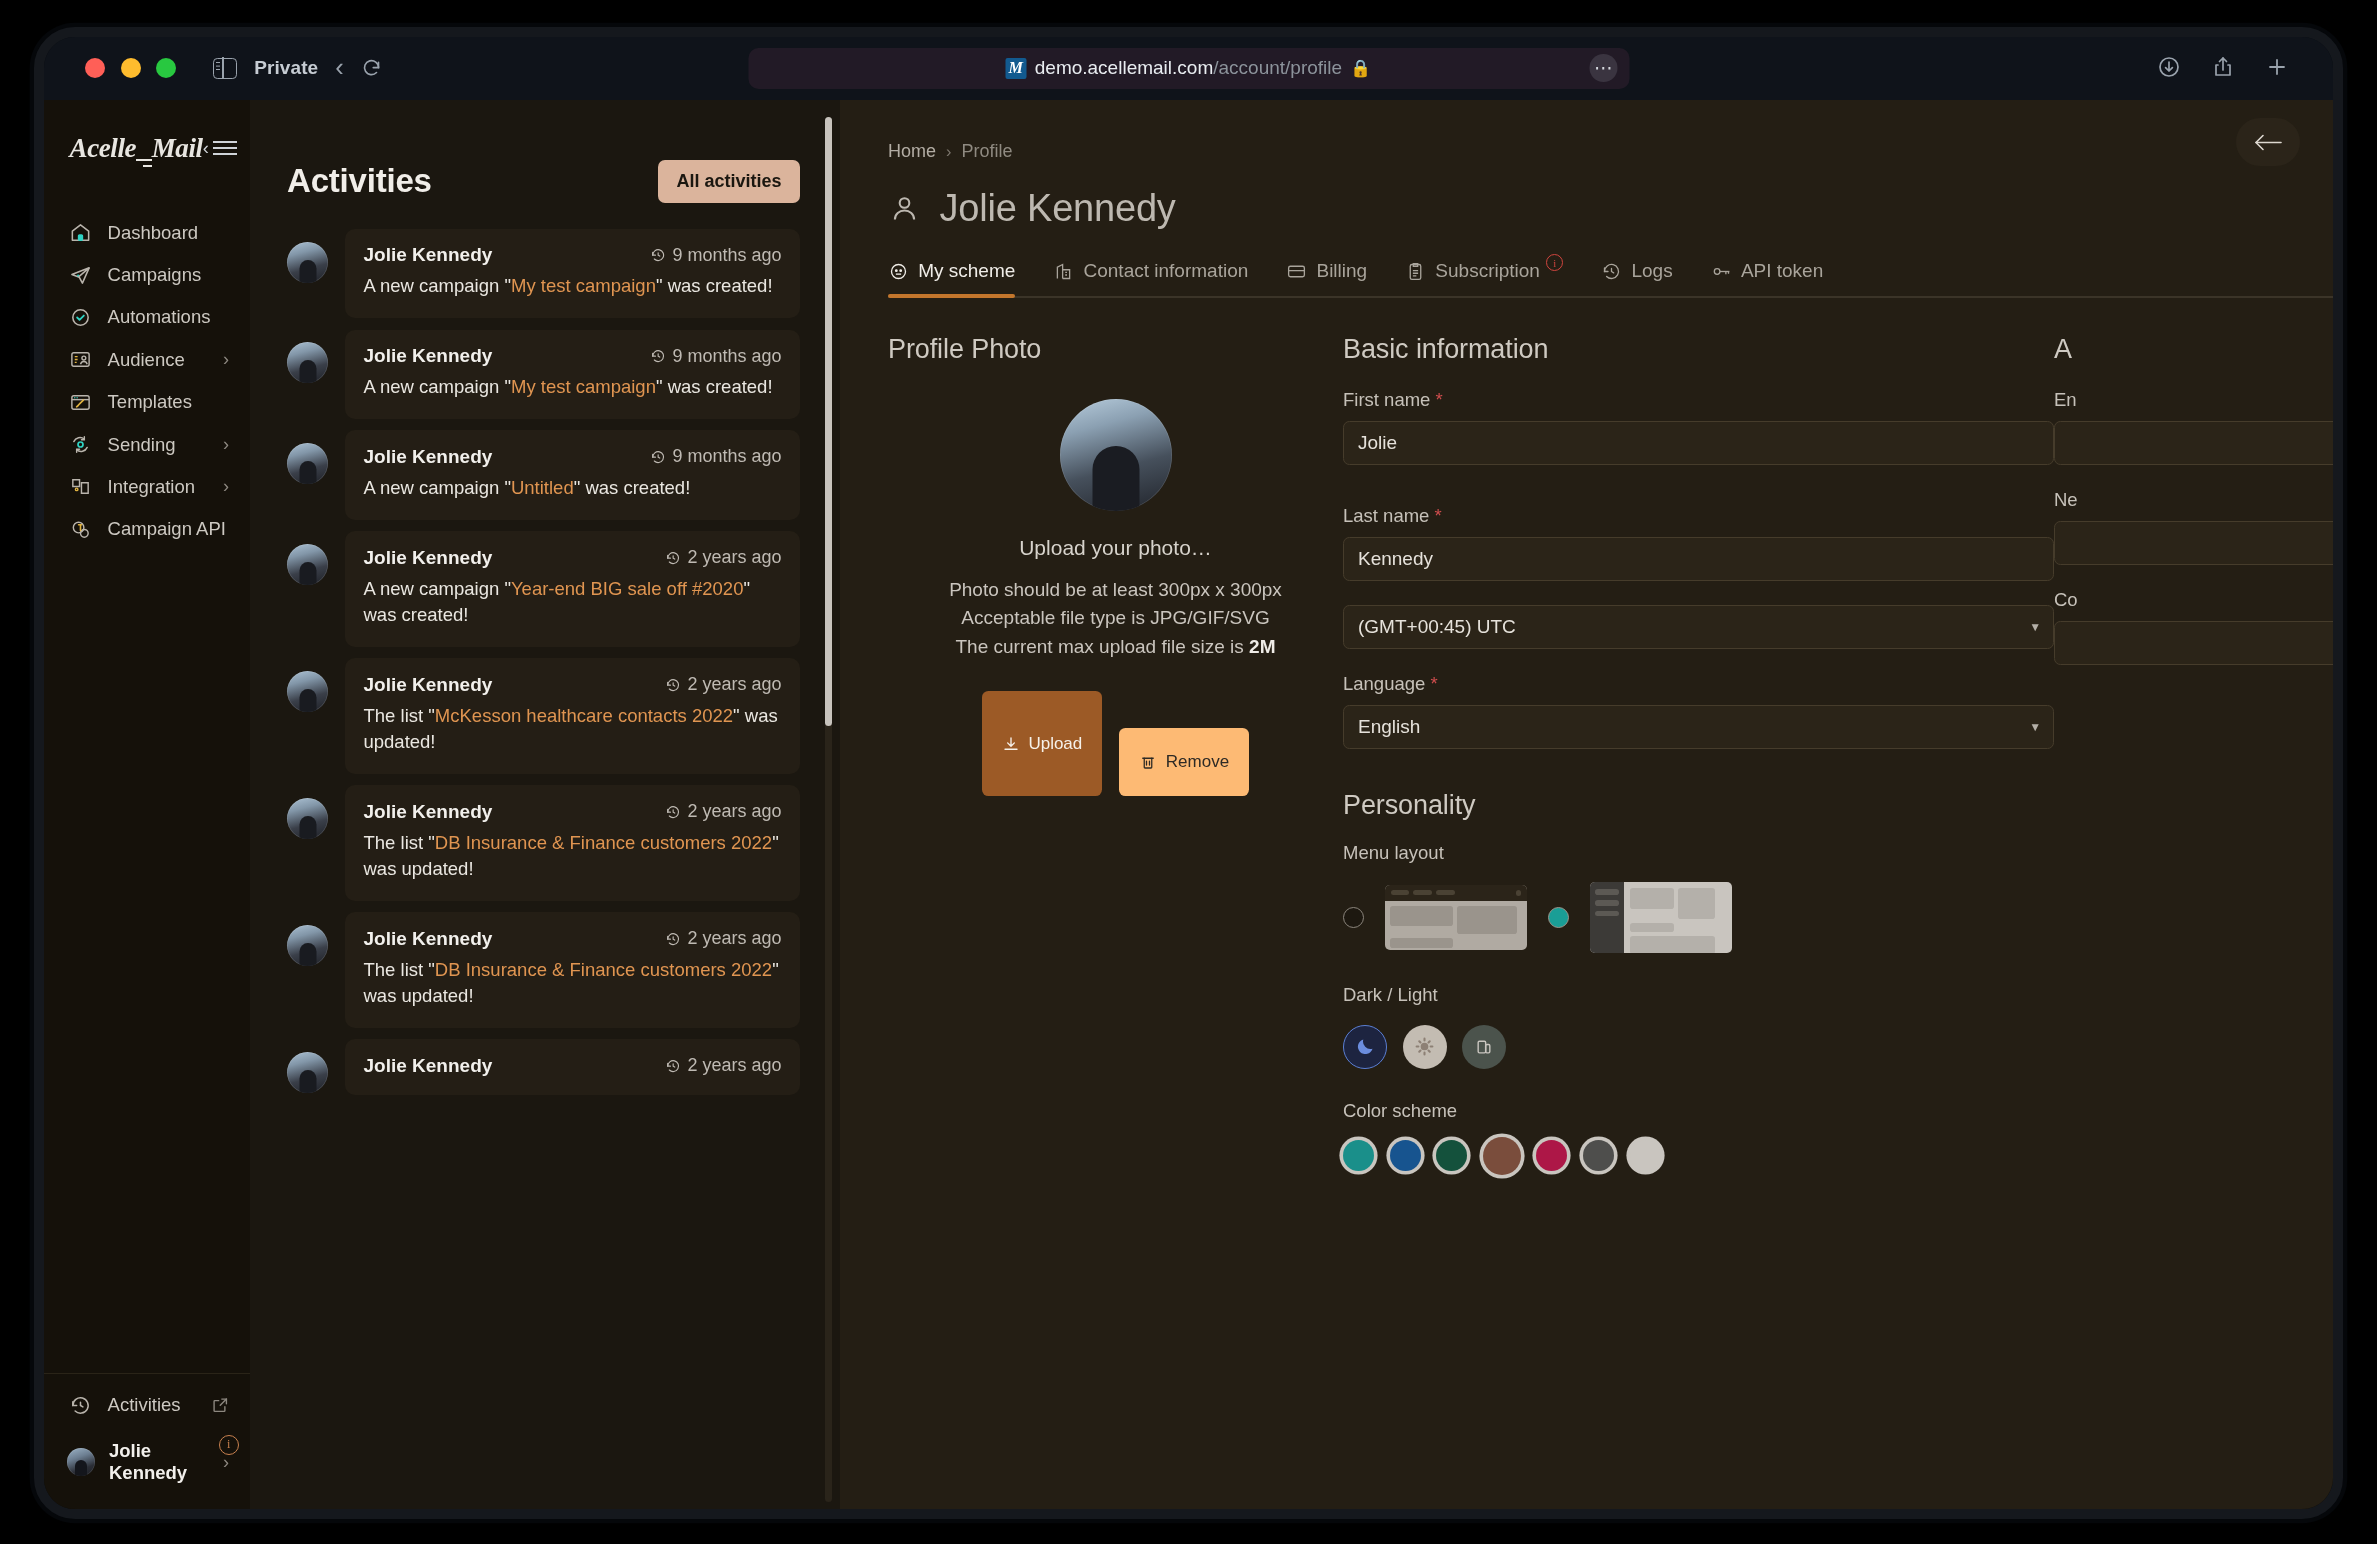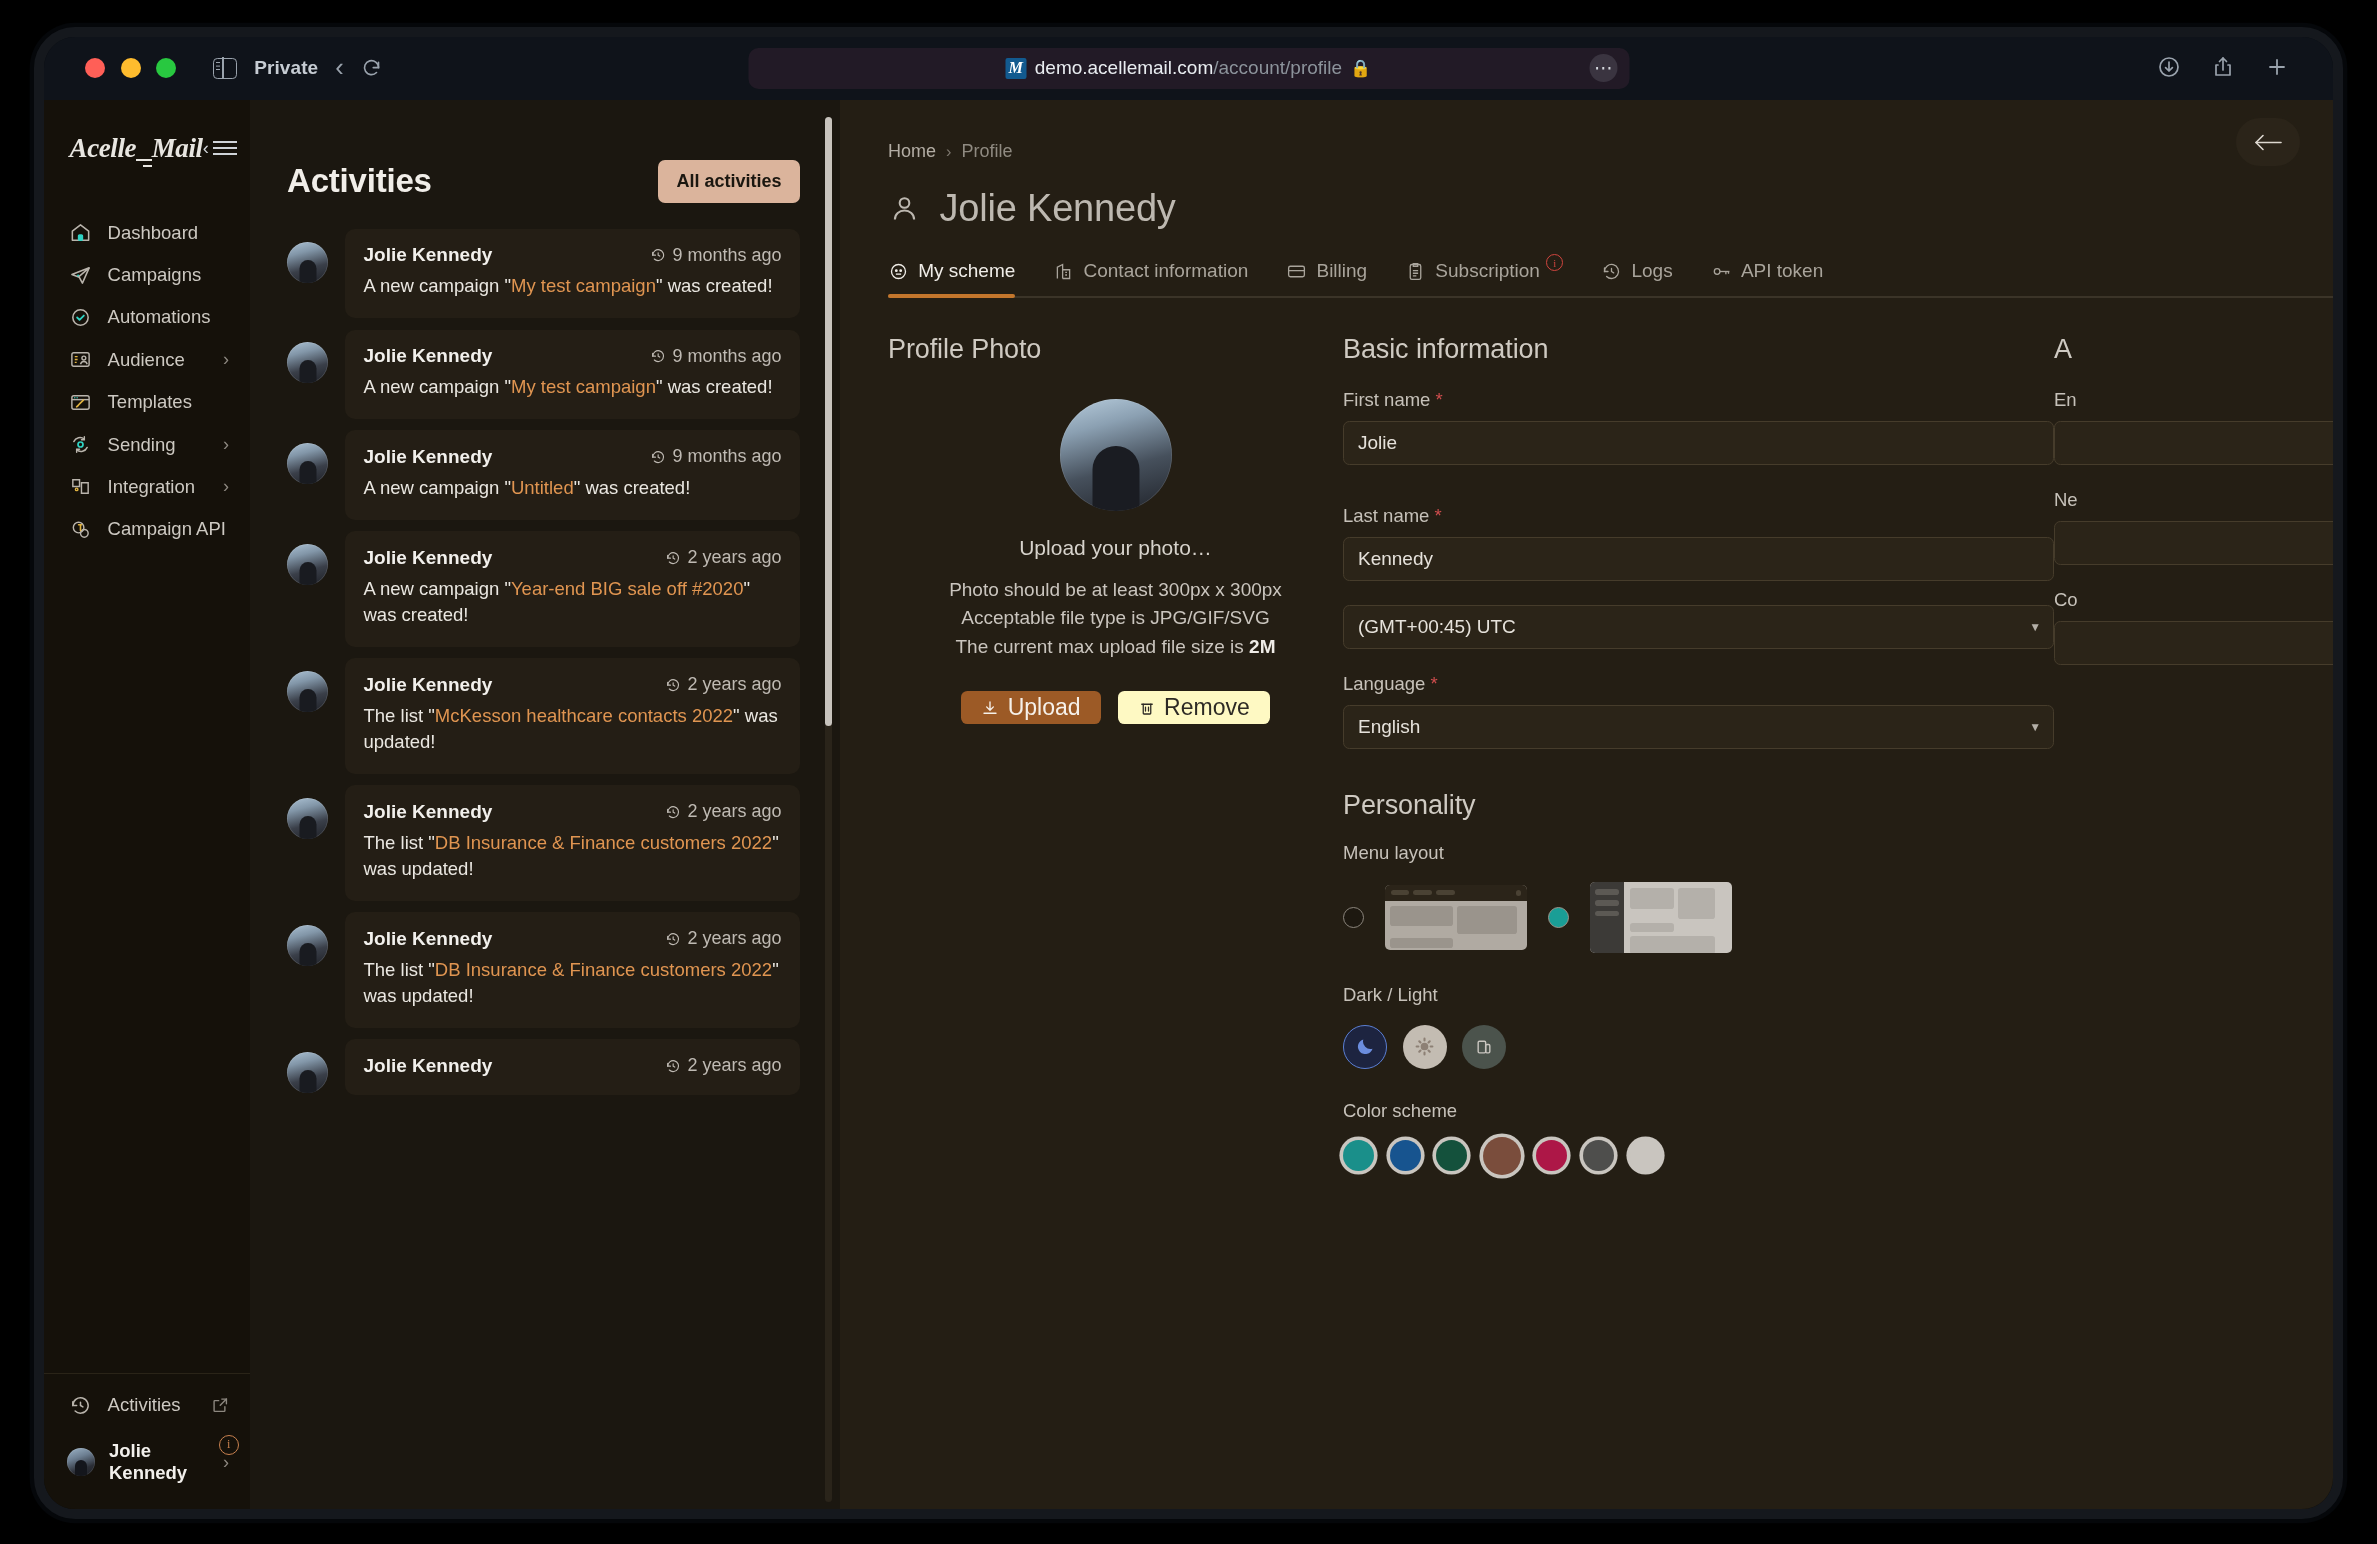--- a/index.html
+++ b/index.html
@@ -254,25 +254,25 @@
   .big-avatar::after{
     content:""; position:absolute; left:50%; top:42%; transform:translateX(-50%);
     width:47px; height:74px; border-radius:23.4px 23.4px 10px 10px; background:#1a1c22;
   }
   .upload-hint { color:#d7d3cc; font-size: 21px; margin-top: 25.6px; }
   .photo-meta { color:#cac5be; font-size: 19px; line-height:1.5; margin-top: 15.6px;}
   .photo-meta b { color:#efece7; }
   .photo-btns { display:flex; gap: 17px; justify-content:center; margin-top: 30px;}
   .btn {
     display:flex; align-items:center; gap: 8.5px;
-    font-size: 23px; padding: 3px 20px; border-radius: 6.4px; border:none; white-space:nowrap;
+    font-size: 17px; padding: 24px 20px; border-radius: 6.4px; border:none; white-space:nowrap;
   }
   .btn svg { width:18px;height:18px;}
   .btn.upload { background:#9c5a26; color:#f6f1ea; }
-  .btn.remove { background:#fef9c3; color:#2d2a25; }
+  .btn.remove { background:#fdba74; color:#2d2a25;margin-top:37px; }
 
   .field { margin-top: 24px; }
   .field-label { color:#c6c1b9; font-size: 18.5px; margin-bottom: 10px; }
   .field-label .req { color:#cf4d4d; font-size: 18.5px; }
   .inp {
     width: 100%; height: 44px; border-radius: 6.4px;
     background:#2b2418; border: 1.1px solid #463c2b;
     color:#e6e2db; font-size: 19px; padding: 0 14px;
     display:flex; align-items:center;
   }

